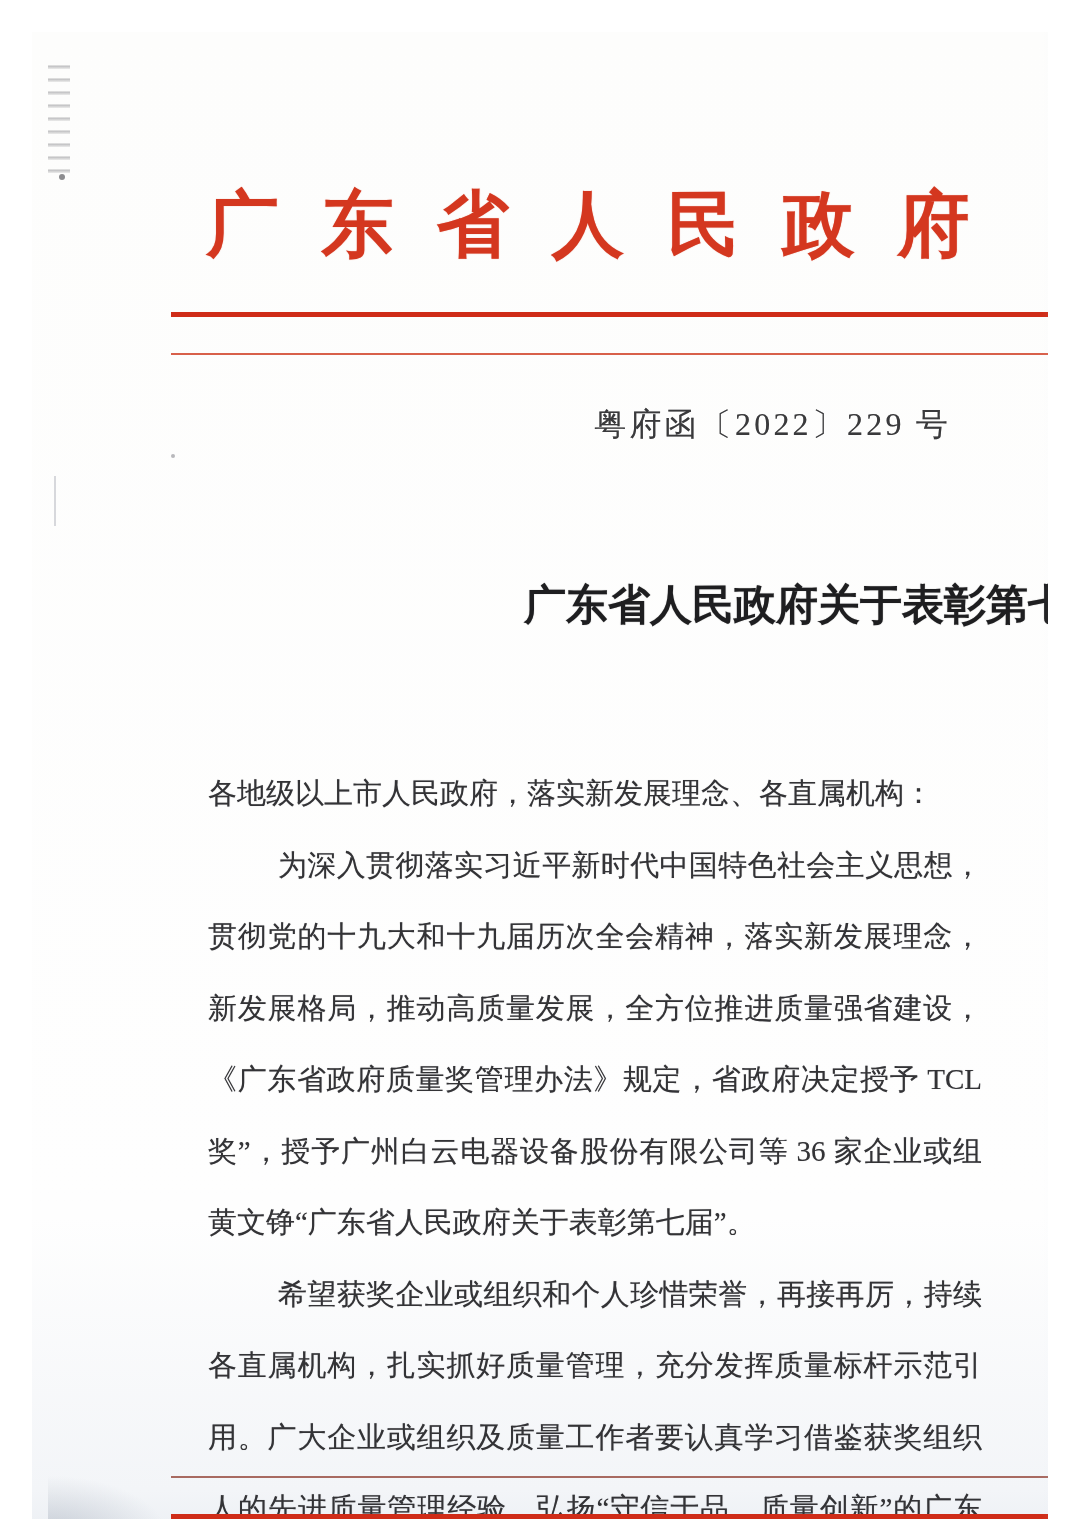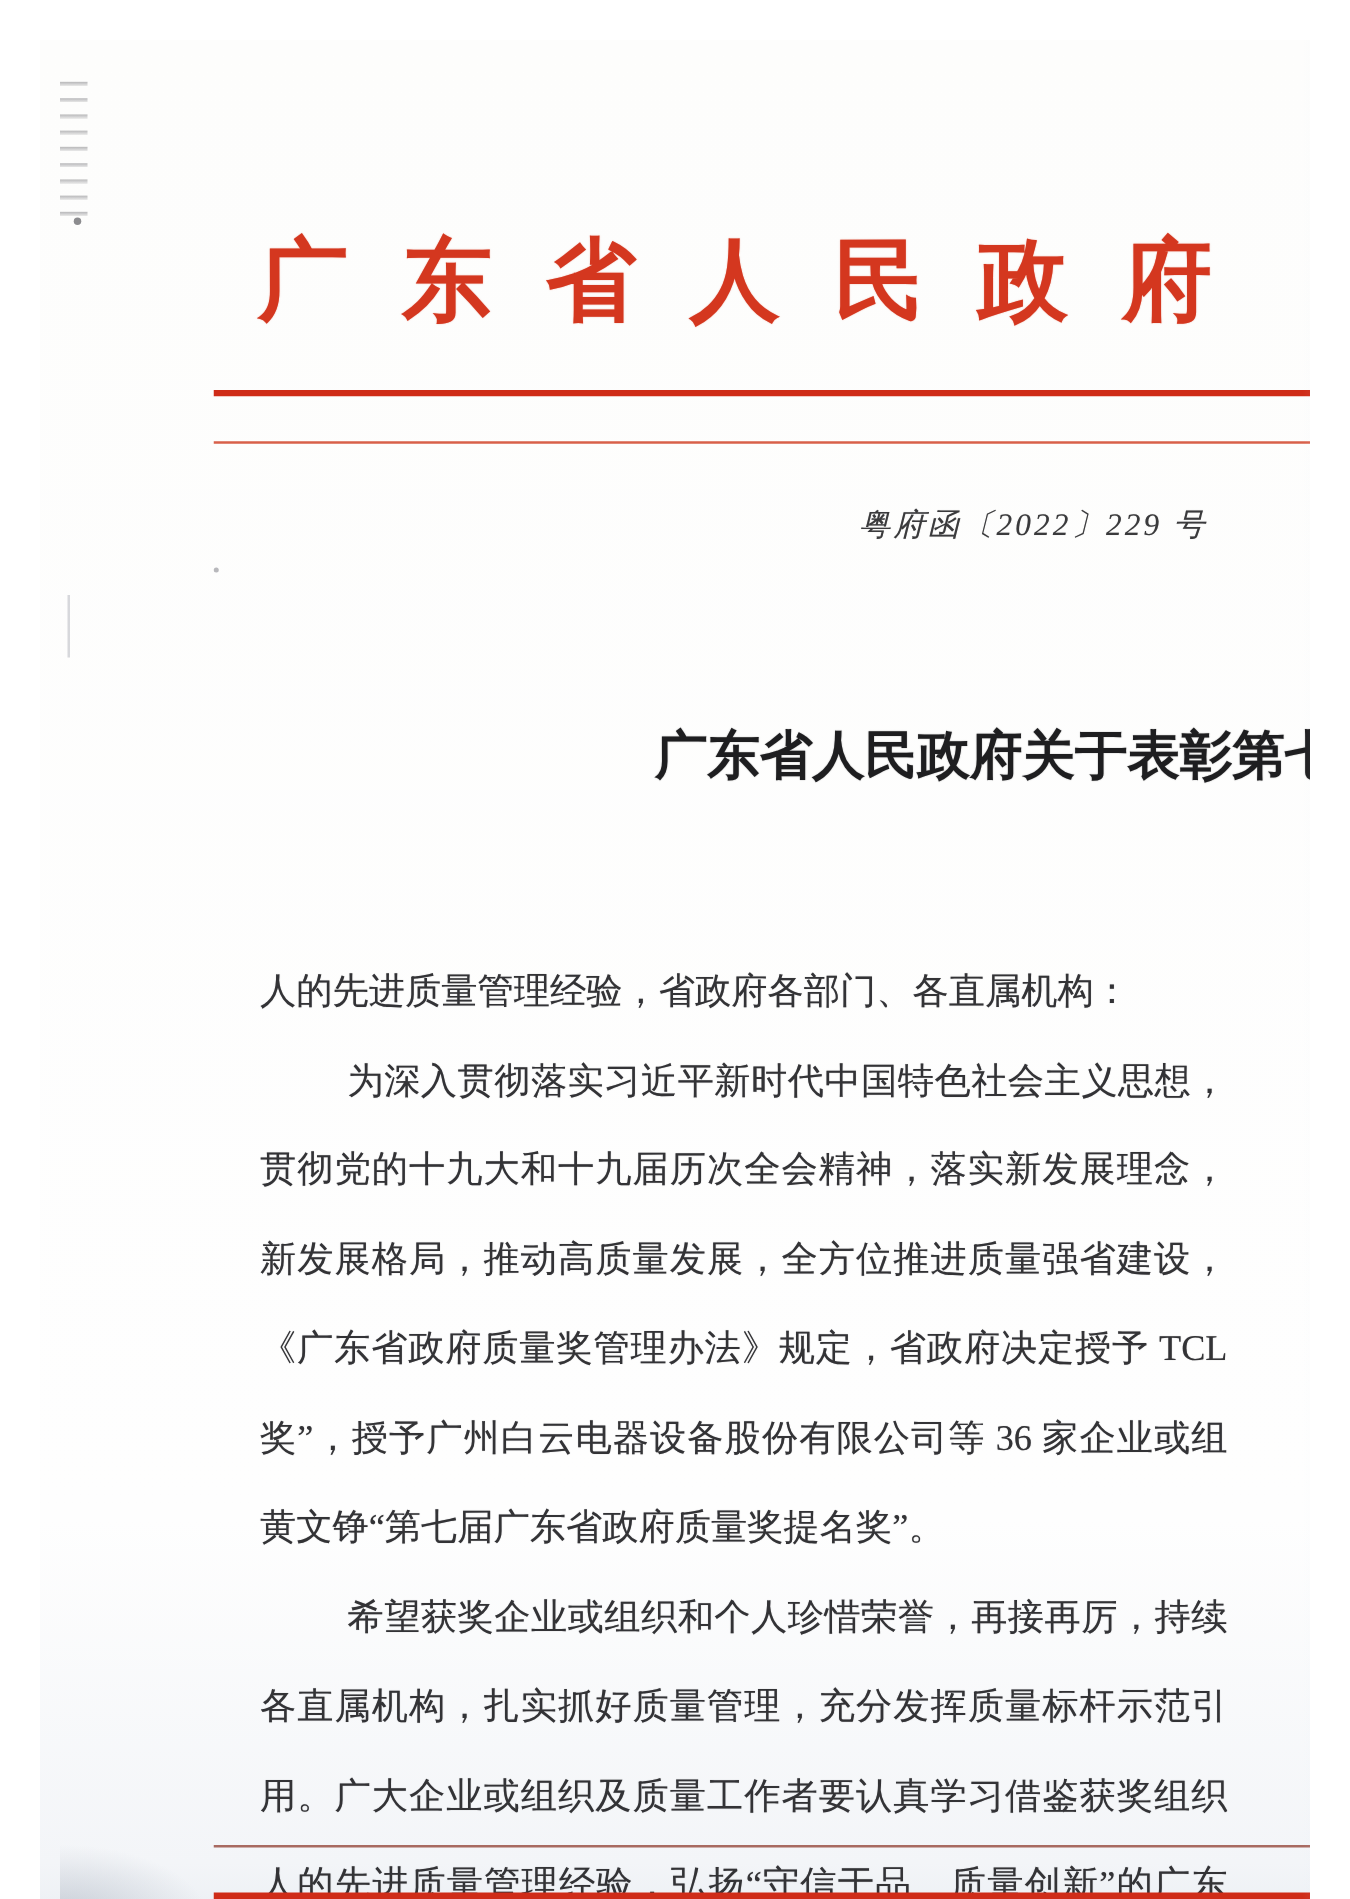--- a/index.html
+++ b/index.html
@@ -69,26 +69,25 @@
   .header-rules .rule-thin  { height: 2px; background: #d8604a; }
 
   .footer-rules { top: 1412px; }
   .footer-rules .rule-thin  { height: 2px; background: #a86a61; }
   .footer-rules .rule-gap   { height: 4px; }
   .footer-rules .rule-thick { height: 7px; background: #cf2c18; }
 
   
   .doc-number {
     position: absolute;
-    top: 355px; right: 130px;
-    font-size: 25px;
+    top: 355px; right: 145px;
+    font-size: 32px;
     letter-spacing: 0.10em;
     color: #3a3a3c;
     text-shadow: 0 0 0.6px rgba(40,40,40,0.4);
-    font-style: italic;
   }
 
   
   .doc-title {
     position: absolute;
     top: 505px; left: 0; width: 100%;
     text-align: right;
     font-weight: 700;
     font-size: 42px;
     line-height: 72px;
@@ -137,27 +136,27 @@
     <div class="rule rule-thin"></div>
   </div>
 
   <div class="doc-number">粤府函〔2022〕229 号</div>
 
   <div class="doc-title">
     <div>广东省人民政府关于表彰第七届</div>
   </div>
 
   <div class="doc-body">
-    <div class="bline">人的先进质量管理经验，省政府各部门、各直属机构：</div>
+    <div class="bline">各地级以上市人民政府，落实新发展理念、各直属机构：</div>
     <div class="bline fill indent">为深入贯彻落实习近平新时代中国特色社会主义思想，全面</div>
     <div class="bline fill">贯彻党的十九大和十九届历次全会精神，落实新发展理念，构建</div>
     <div class="bline fill">新发展格局，推动高质量发展，全方位推进质量强省建设，根据</div>
     <div class="bline fill">《广东省政府质量奖管理办法》规定，省政府决定授予 TCL 科技</div>
     <div class="bline fill">奖”，授予广州白云电器设备股份有限公司等 36 家企业或组织和</div>
-    <div class="bline">黄文铮“第七届广东省政府质量奖提名奖”。</div>
+    <div class="bline">黄文铮“广东省人民政府关于表彰第七届”。</div>
     <div class="bline fill indent">希望获奖企业或组织和个人珍惜荣誉，再接再厉，持续推动</div>
     <div class="bline fill">各直属机构，扎实抓好质量管理，充分发挥质量标杆示范引领作</div>
     <div class="bline fill">用。广大企业或组织及质量工作者要认真学习借鉴获奖组织和个</div>
     <div class="bline fill">人的先进质量管理经验，弘扬“守信于品　质量创新”的广东</div>
   </div>
 
   <div class="rule-pair footer-rules">
     <div class="rule rule-thin"></div>
     <div class="rule rule-gap"></div>
     <div class="rule rule-thick"></div>

